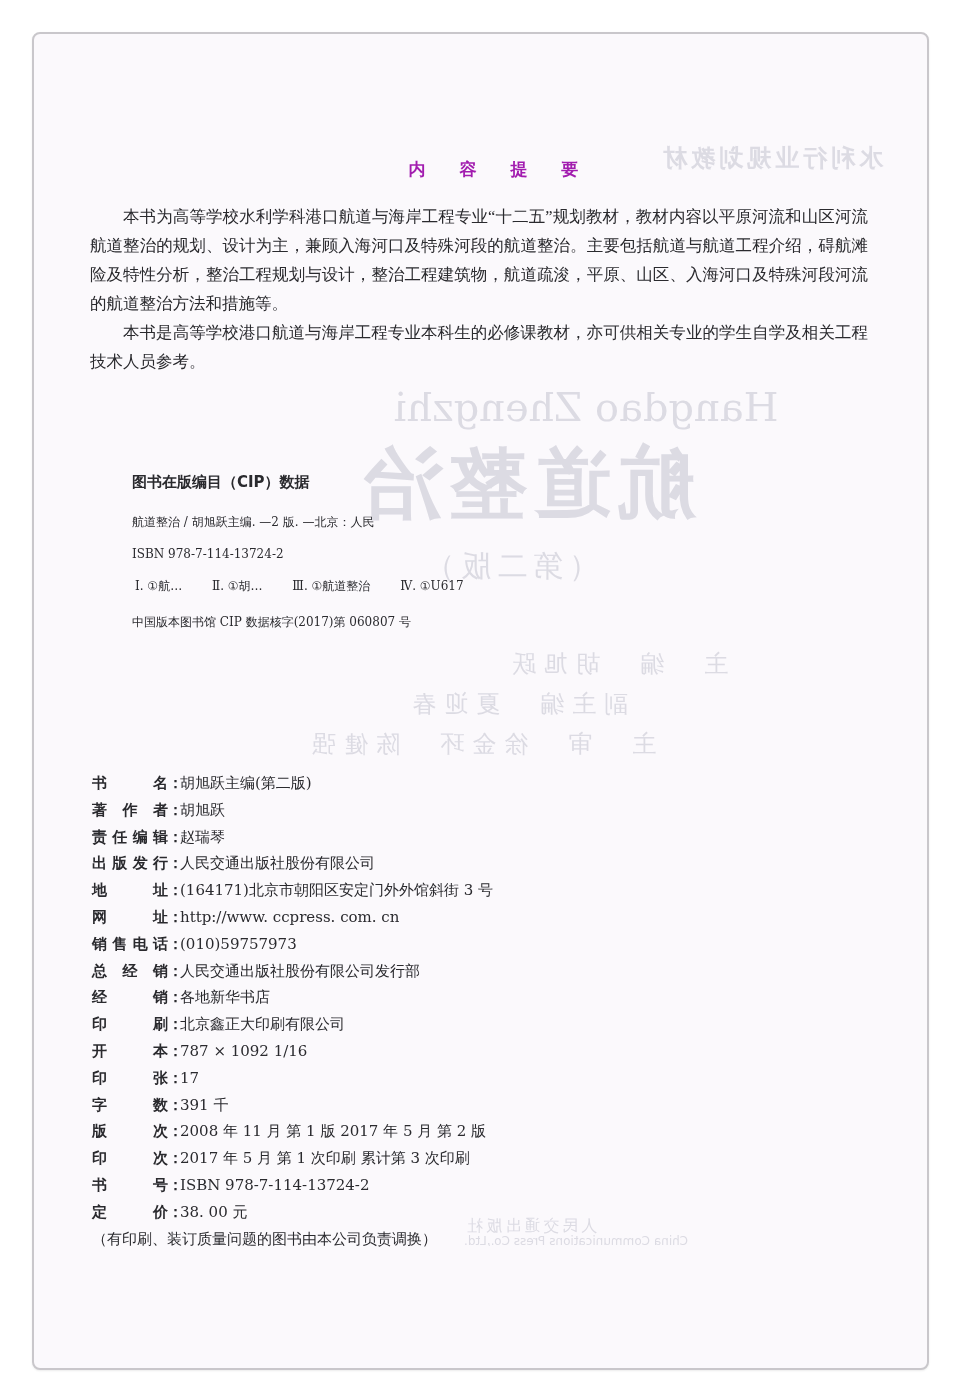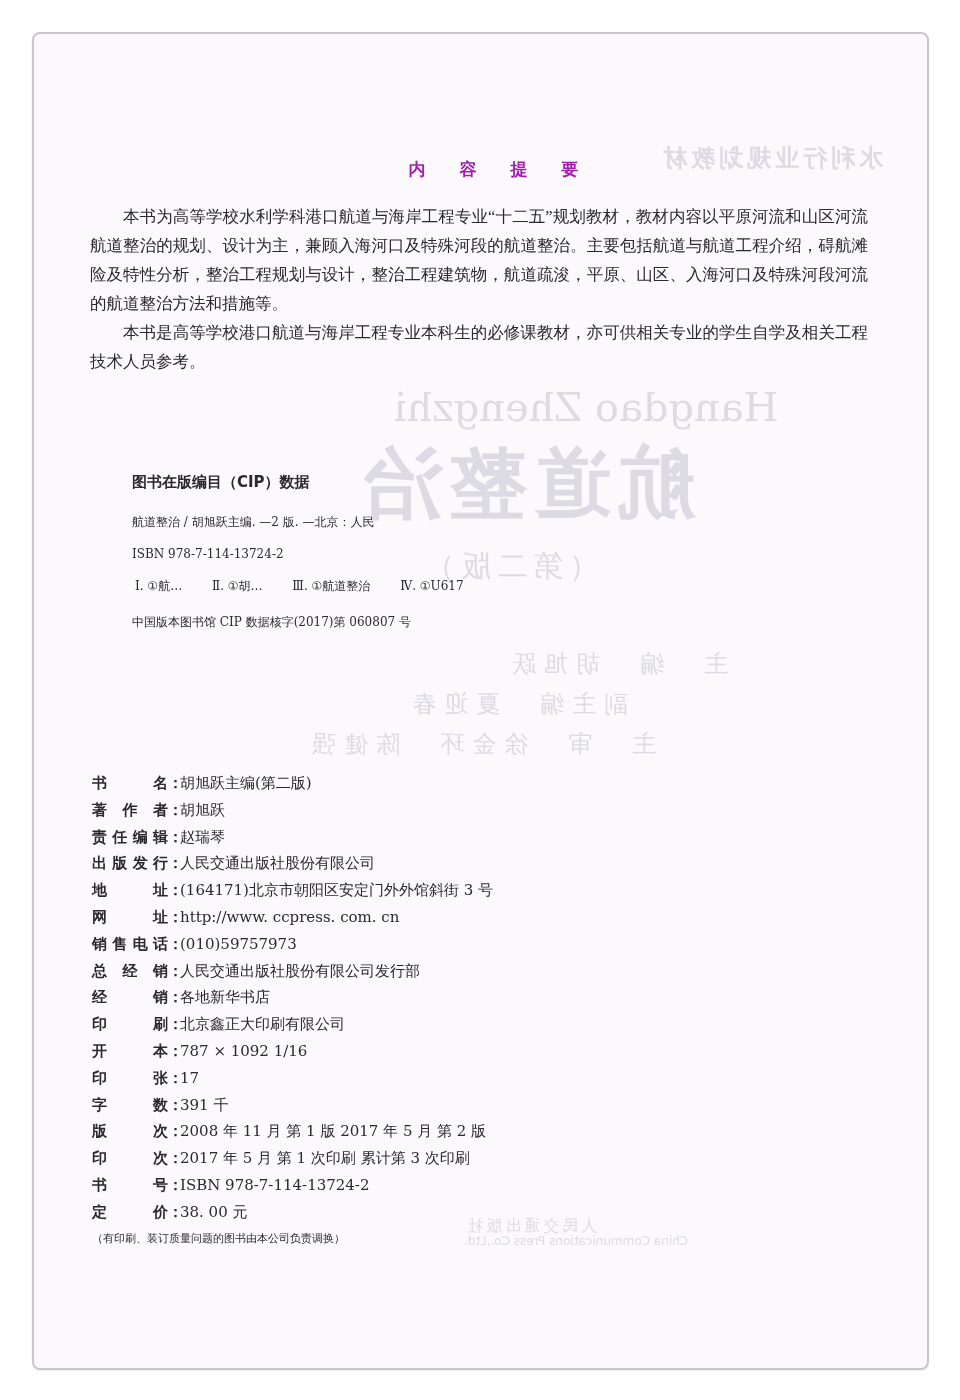--- a/index.html
+++ b/index.html
@@ -125,21 +125,21 @@
       font-family: "DejaVu Sans", sans-serif;
       font-weight: bold;
       width: 8px;
     }
     .value {
       font-family: "DejaVu Serif", serif;
       padding-left: 4px;
     }
     .note {
       font-family: "DejaVu Serif", serif;
-      font-size: 11px;
+      font-size: 15px;
       line-height: 26.8px;
       white-space: nowrap;
     }
   </style>
 </head>
 <body>
 
 <div class="page">
 
   <div class="ghost ghost-series">水利行业规划教材</div>

